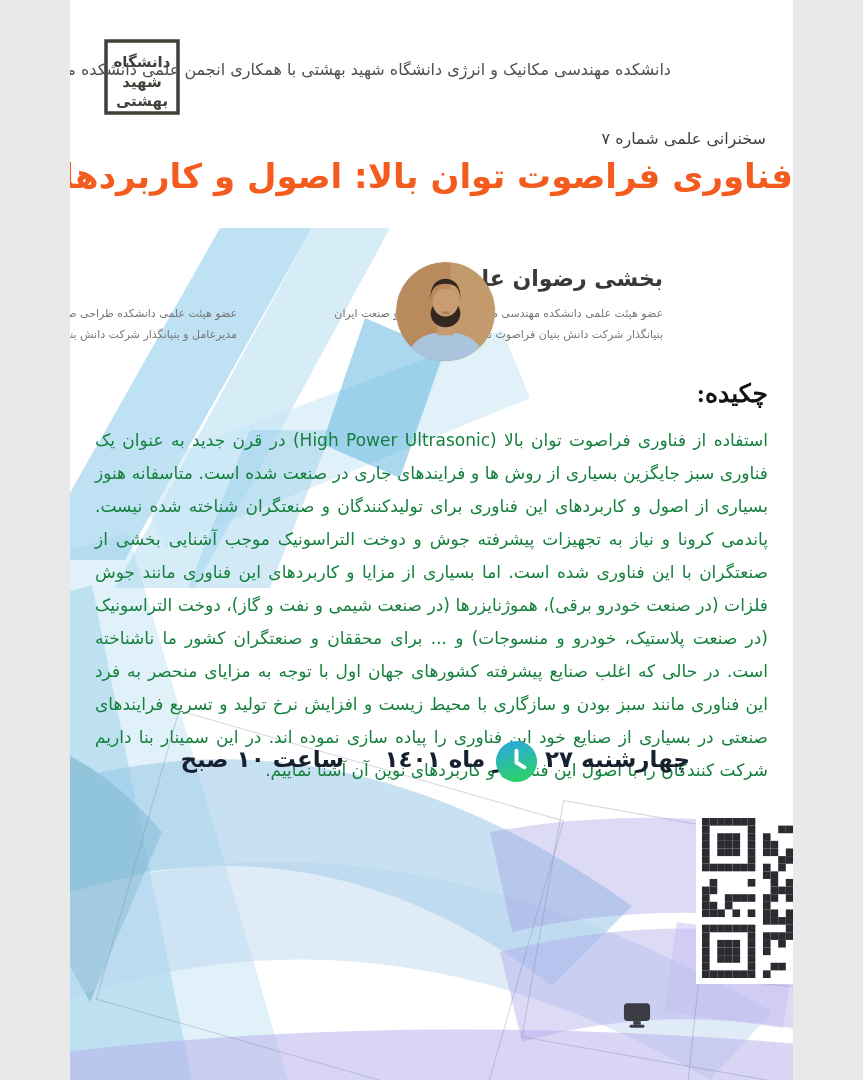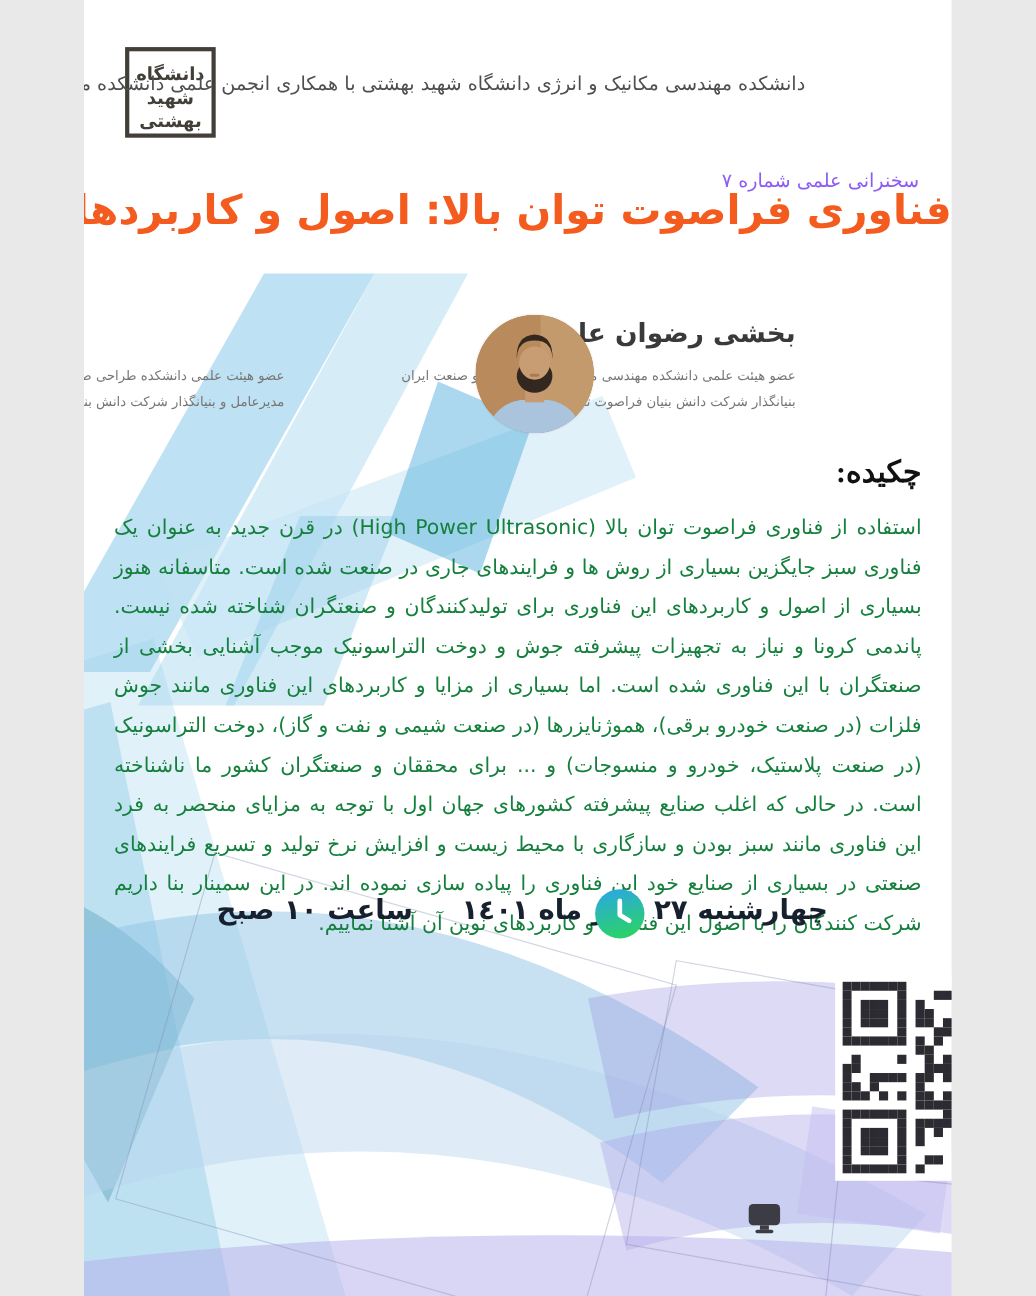--- a/index.html
+++ b/index.html
@@ -9,21 +9,21 @@
     font-family:"DejaVu Sans",sans-serif;color:#1f1f1f;
   }
   .abs{position:absolute;}
   .bg-svg{position:absolute;inset:0;width:863px;height:1080px;pointer-events:none;}
 
   .org-text{
     left:118px;right:122px;top:60px;text-align:center;direction:rtl;
     font-size:16px;color:#4f4f4f;white-space:nowrap;letter-spacing:0;
   }
   .series-label{
-    right:27px;top:141px;direction:rtl;font-size:16px;color:#8b5cf6;white-space:nowrap;
+    right:27px;top:129px;direction:rtl;font-size:16px;color:#404040;white-space:nowrap;
   }
   .main-title{
     left:0;right:0;top:156px;text-align:center;direction:rtl;
     font-size:34px;font-weight:bold;color:#F45B1F;white-space:nowrap;
   }
   .speaker-name{
     direction:rtl;font-size:22px;font-weight:bold;color:#3a3a3a;white-space:nowrap;
   }
   .speaker-desc{
     direction:rtl;font-size:11px;color:#767676;line-height:21px;white-space:nowrap;

